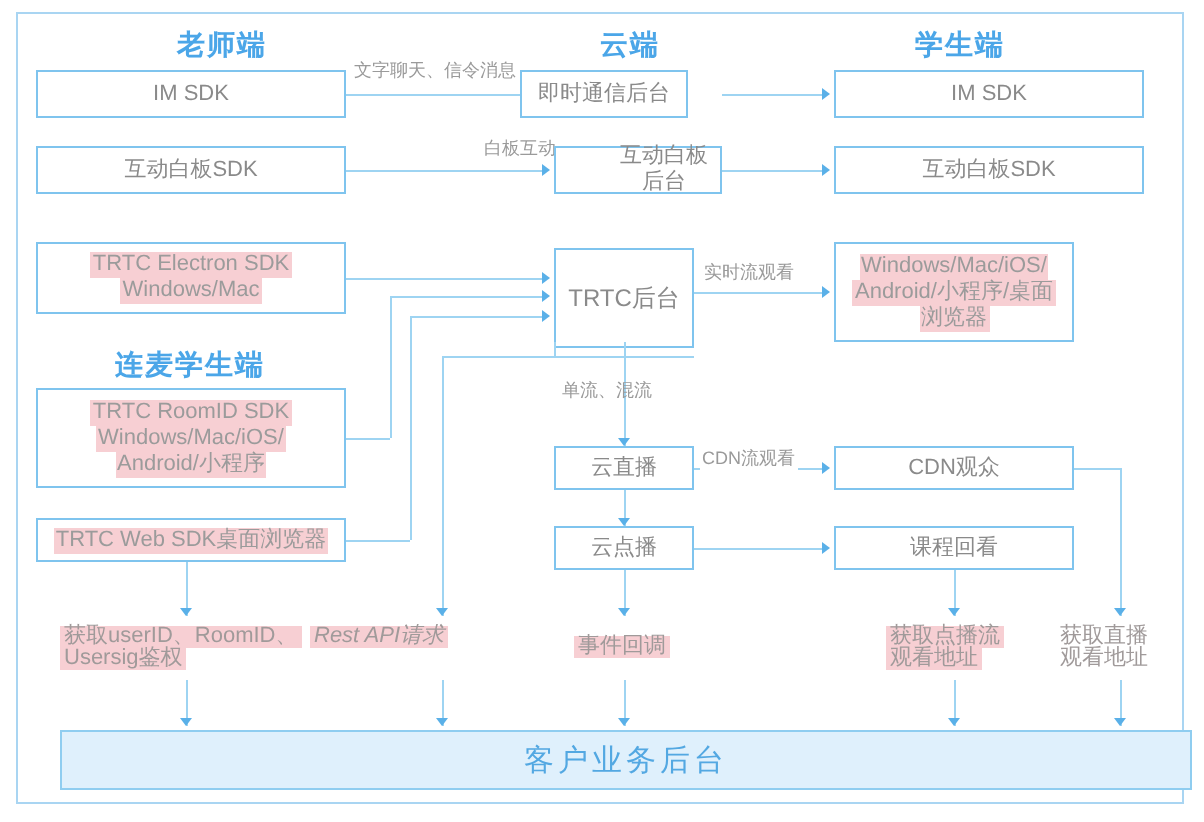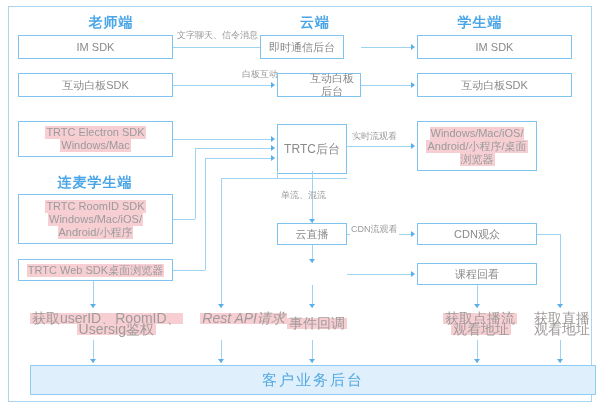--- a/index.html
+++ b/index.html
@@ -96,24 +96,24 @@
     text-align:center;
     line-height:11px;
     background:#ffffff;
     padding:0 1px;
   }
   .elabel.plain{background:transparent;}
 
   
   .note{
     position:absolute;
-    font-size:14px;
+    font-size:11px;
     line-height:11px;
     color:#a09a9a;
-    text-align:right;
+    text-align:left;
     white-space:nowrap;
   }
   .note span{background:#f7cfd3;display:inline-block;padding:0 2px;}
   .note.nohl span{background:transparent;}
 </style>
 </head>
 <body>
 
 <div id="canvas">
 
@@ -221,20 +221,23 @@
   <div class="arr-r" style="left:411px;top:231px;"></div>
   <div class="elabel" style="left:350px;top:224px;">CDN流观看</div>
 
   <div class="node" style="left:417px;top:223px;width:120px;height:22px;">
     <span class="t">CDN观众</span>
   </div>
 
   <div class="vline" style="left:312px;top:245px;height:18px;"></div>
   <div class="arr-d" style="left:309px;top:259px;"></div>
 
+  <div class="node" style="left:277px;top:263px;width:70px;height:22px;">
+    <span class="t">云点播</span>
+  </div>
   <div class="hline" style="left:347px;top:274px;width:64px;"></div>
   <div class="arr-r" style="left:411px;top:271px;"></div>
 
   <div class="node" style="left:417px;top:263px;width:120px;height:22px;">
     <span class="t">课程回看</span>
   </div>
 
   <div class="vline" style="left:93px;top:281px;height:27px;"></div>
   <div class="arr-d" style="left:90px;top:304px;"></div>
 

